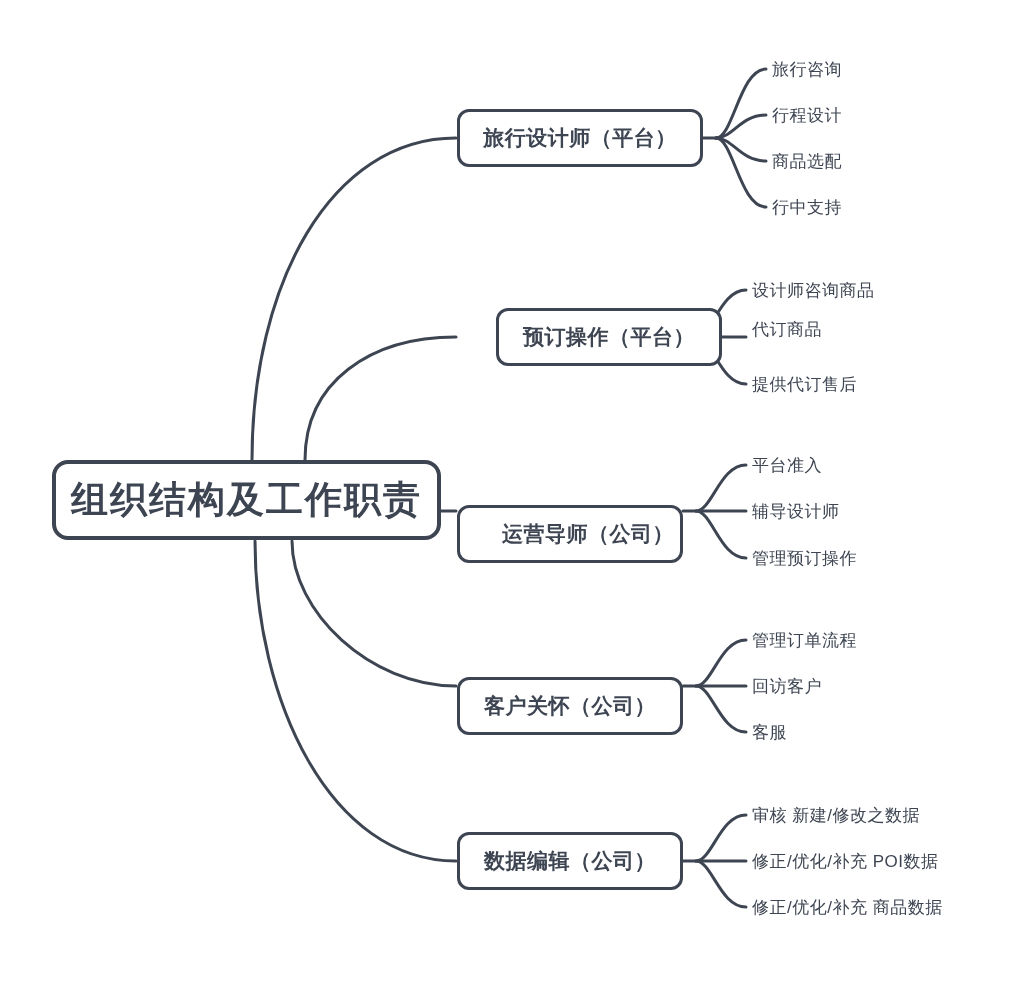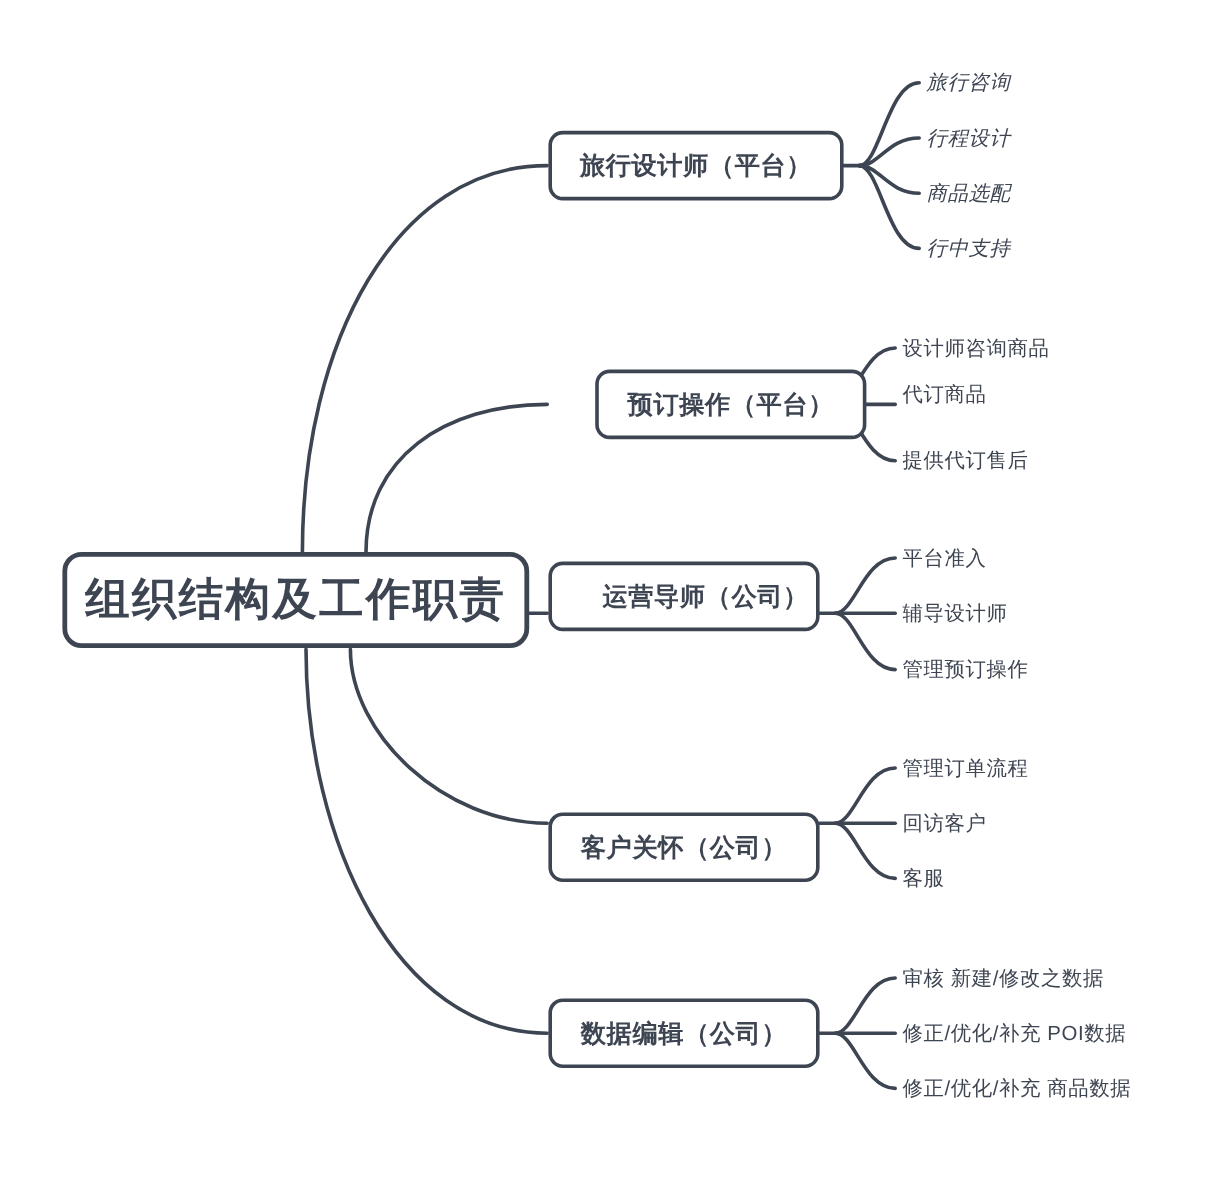--- a/index.html
+++ b/index.html
@@ -53,34 +53,34 @@
   }
   .branch-node {
     left: 457px;
     height: 58px;
     width: 226px;
     font-size: 21px;
     letter-spacing: 0.5px;
   }
   .branch-1 { top: 109px; width: 246px; }
   .branch-2 { top: 308px; margin-left: 39px; }
-  .branch-3 { top: 468px; padding-left: 36px; }
+  .branch-3 { top: 505px; padding-left: 36px; }
   .branch-4 { top: 677px; }
   .branch-5 { top: 832px; }
   .leaf {
     position: absolute;
     left: 752px;
     transform: translateY(-50%);
     font-size: 17px;
     font-weight: 500;
     letter-spacing: 0.5px;
     white-space: nowrap;
     cursor: default;
   }
-  .leaf.wide { left: 772px; font-style: italic; }
+  .leaf.wide { left: 772px; }
 </style>
 </head>
 <body>
 
 <svg id="wires" viewBox="0 0 1024 996" xmlns="http://www.w3.org/2000/svg" aria-hidden="true">
 
   <path d="M 252 460 C 252 285 330 138 456 138"></path>
   <path d="M 305 460 C 305 382 370 337 456 337"></path>
   <path d="M 393 511 L 456 511"></path>
   <path d="M 292 541 C 292 612 370 686 456 686"></path>

